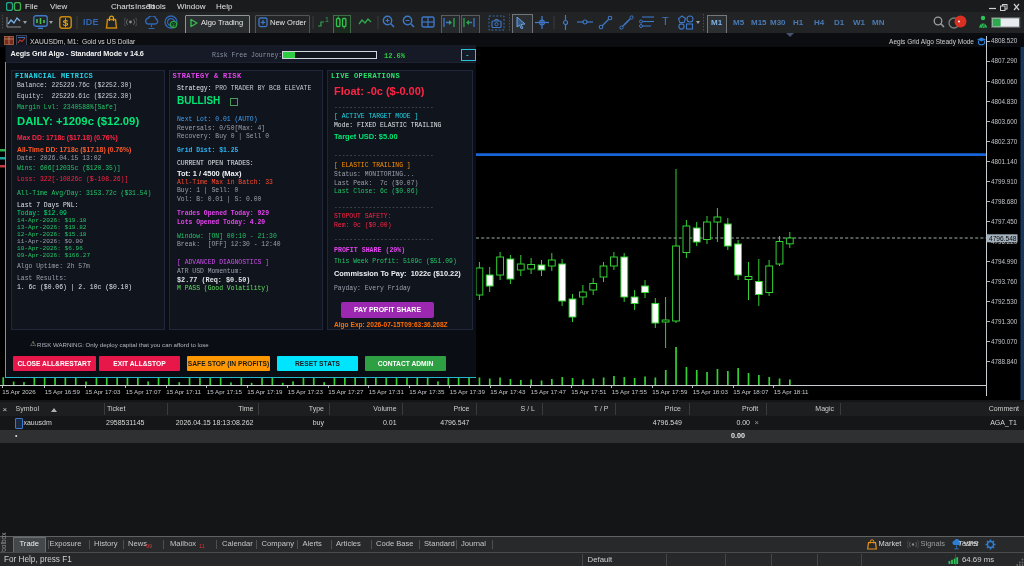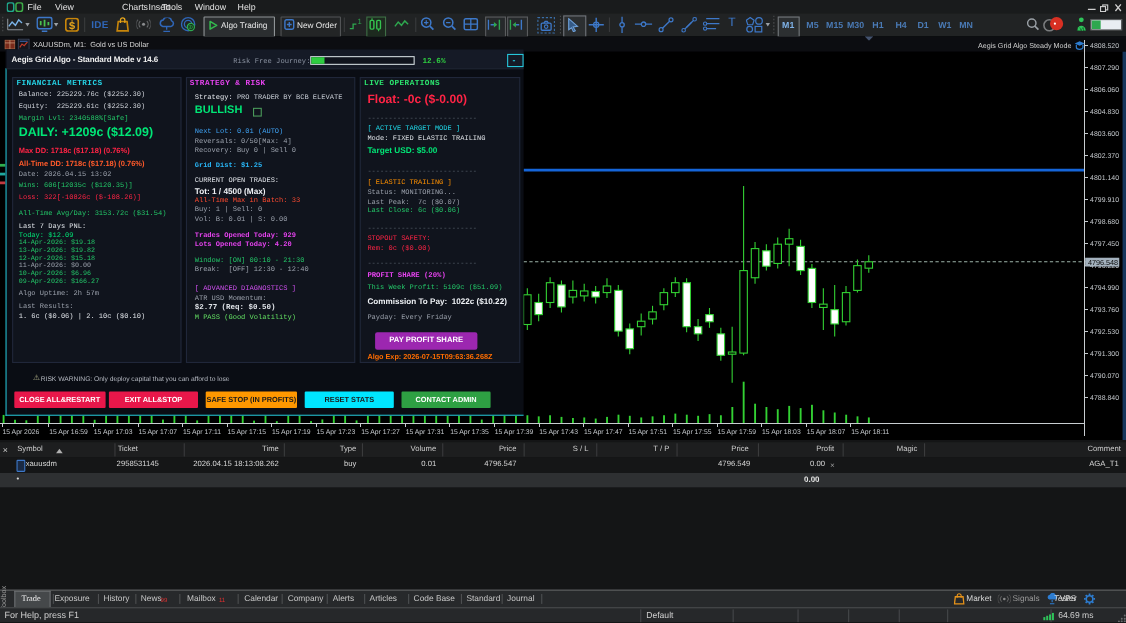--- a/index.html
+++ b/index.html
@@ -596,21 +596,21 @@
 <div class="abs" style="left:382px;top:418.5px;width:300px;text-align:right;font-size:7px;line-height:8.5px;color:#d8d8d8;white-space:pre;">4796.549</div>
 <div class="abs" style="left:450px;top:418.5px;width:300px;text-align:right;font-size:7px;line-height:8.5px;color:#d8d8d8;white-space:pre;">0.00</div>
 <div class="abs" style="left:754.5px;top:418.2px;font-size:7.5px;line-height:9.0px;color:#9a9a9a;white-space:pre;">×</div>
 <div class="abs" style="left:717px;top:418.5px;width:300px;text-align:right;font-size:7px;line-height:8.5px;color:#d8d8d8;white-space:pre;">AGA_T1</div>
 <div class="abs" style="left:0px;top:429.5px;width:1024px;height:13.5px;background:#2e3032;"></div>
 <div class="abs" style="left:15px;top:431.5px;font-size:7px;line-height:8.5px;color:#d8d8d8;white-space:pre;">•</div>
 <div class="abs" style="left:731px;top:431.5px;font-size:7.2px;line-height:8.7px;color:#e6e6e6;font-weight:bold;white-space:pre;">0.00</div>
 <div class="abs" style="left:0px;top:536px;width:1024px;height:16px;background:#27292b;border-top:1px solid #606263;"></div>
 <div class="abs" style="left:-17px;top:528px;width:44px;height:10px;color:#9a9a9a;font-size:6.5px;font-family:'Liberation Sans',sans-serif;transform:rotate(-90deg);transform-origin:center;">Toolbox</div>
 <div class="abs" style="left:13px;top:536.5px;width:33px;height:15px;background:#45484a;border:1px solid #6a6d6f;border-bottom:none;box-sizing:border-box;"></div>
-<div class="abs" style="left:19.5px;top:539px;font-size:7.6px;line-height:9.1px;color:#f0f0f0;white-space:pre;font-family:Liberation Serif, serif;">Trade</div>
+<div class="abs" style="left:19.5px;top:539px;font-size:7.6px;line-height:9.1px;color:#f0f0f0;white-space:pre;">Trade</div>
 <div class="abs" style="left:49.5px;top:539px;font-size:7.6px;line-height:9.1px;color:#c6c6c6;white-space:pre;">Exposure</div>
 <div class="abs" style="left:94px;top:539px;font-size:7.6px;line-height:9.1px;color:#c6c6c6;white-space:pre;">History</div>
 <div class="abs" style="left:128px;top:539px;font-size:7.6px;line-height:9.1px;color:#c6c6c6;white-space:pre;">News</div>
 <div class="abs" style="left:170px;top:539px;font-size:7.6px;line-height:9.1px;color:#c6c6c6;white-space:pre;text-align:center;">Mailbox</div>
 <div class="abs" style="left:222px;top:539px;font-size:7.6px;line-height:9.1px;color:#c6c6c6;white-space:pre;">Calendar</div>
 <div class="abs" style="left:261.5px;top:539px;font-size:7.6px;line-height:9.1px;color:#c6c6c6;white-space:pre;">Company</div>
 <div class="abs" style="left:302.5px;top:539px;font-size:7.6px;line-height:9.1px;color:#c6c6c6;white-space:pre;">Alerts</div>
 <div class="abs" style="left:336px;top:539px;font-size:7.6px;line-height:9.1px;color:#c6c6c6;white-space:pre;">Articles</div>
 <div class="abs" style="left:376px;top:539px;font-size:7.6px;line-height:9.1px;color:#c6c6c6;white-space:pre;">Code Base</div>
 <div class="abs" style="left:424px;top:539px;font-size:7.6px;line-height:9.1px;color:#c6c6c6;white-space:pre;">Standard</div>

